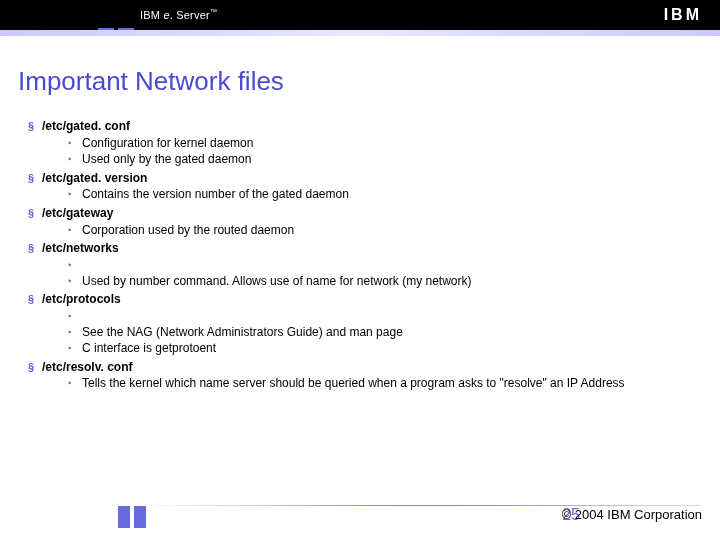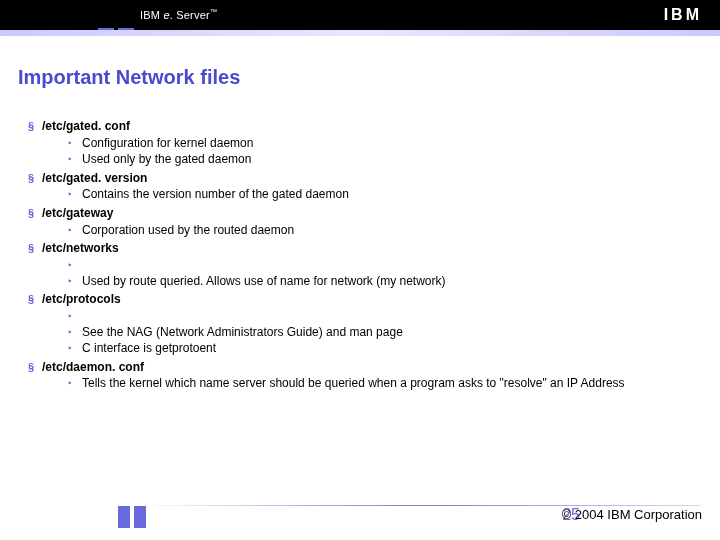--- a/index.html
+++ b/index.html
@@ -51,23 +51,23 @@
     color: #ffffff;
     font-weight: bold;
     font-size: 16px;
     letter-spacing: 3px;
     font-family: "Arial Black", Arial, sans-serif;
   }
   .title {
     position: absolute;
     left: 18px;
     top: 66px;
-    font-size: 20px;
+    font-size: 26px;
     color: #4a4acf;
-    font-weight: 700;
+    font-weight: 400;
   }
   .body {
     position: absolute;
     left: 28px;
     right: 24px;
     top: 116px;
     font-size: 12px;
     color: #000000;
     line-height: 1.3;
   }
@@ -185,40 +185,40 @@
       </div>
       <div class="lvl1">
         <div class="bullet">§</div>
         <div class="text">/etc/networks</div>
       </div>
       <div class="lvl2">
         <div class="bullet">‣</div>
       </div>
       <div class="lvl2">
         <div class="bullet">‣</div>
-        <div class="text">Used by route queried. Allows use of name for network (my network)</div>
+        <div class="text">Used by number command. Allows use of name for network (my network)</div>
       </div>
       <div class="lvl1">
         <div class="bullet">§</div>
         <div class="text">/etc/protocols</div>
       </div>
       <div class="lvl2">
         <div class="bullet">‣</div>
       </div>
       <div class="lvl2">
         <div class="bullet">‣</div>
         <div class="text">See the NAG (Network Administrators Guide) and man page</div>
       </div>
       <div class="lvl2">
         <div class="bullet">‣</div>
         <div class="text">C interface is getprotoent</div>
       </div>
       <div class="lvl1">
         <div class="bullet">§</div>
-        <div class="text">/etc/daemon. conf</div>
+        <div class="text">/etc/resolv. conf</div>
       </div>
       <div class="lvl2">
         <div class="bullet">‣</div>
         <div class="text">Tells the kernel which name server should be queried when a program asks to "resolve" an IP Address</div>
       </div>
     </div>
 
   <div class="footer-line"></div>
   <div class="footer-accent fa1"></div>
   <div class="footer-accent fa2"></div>

